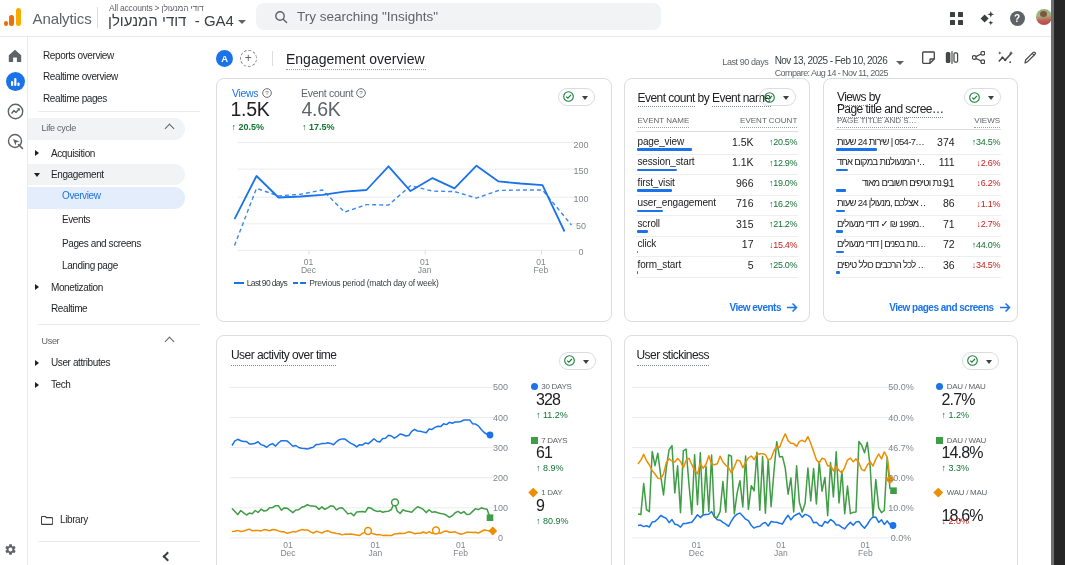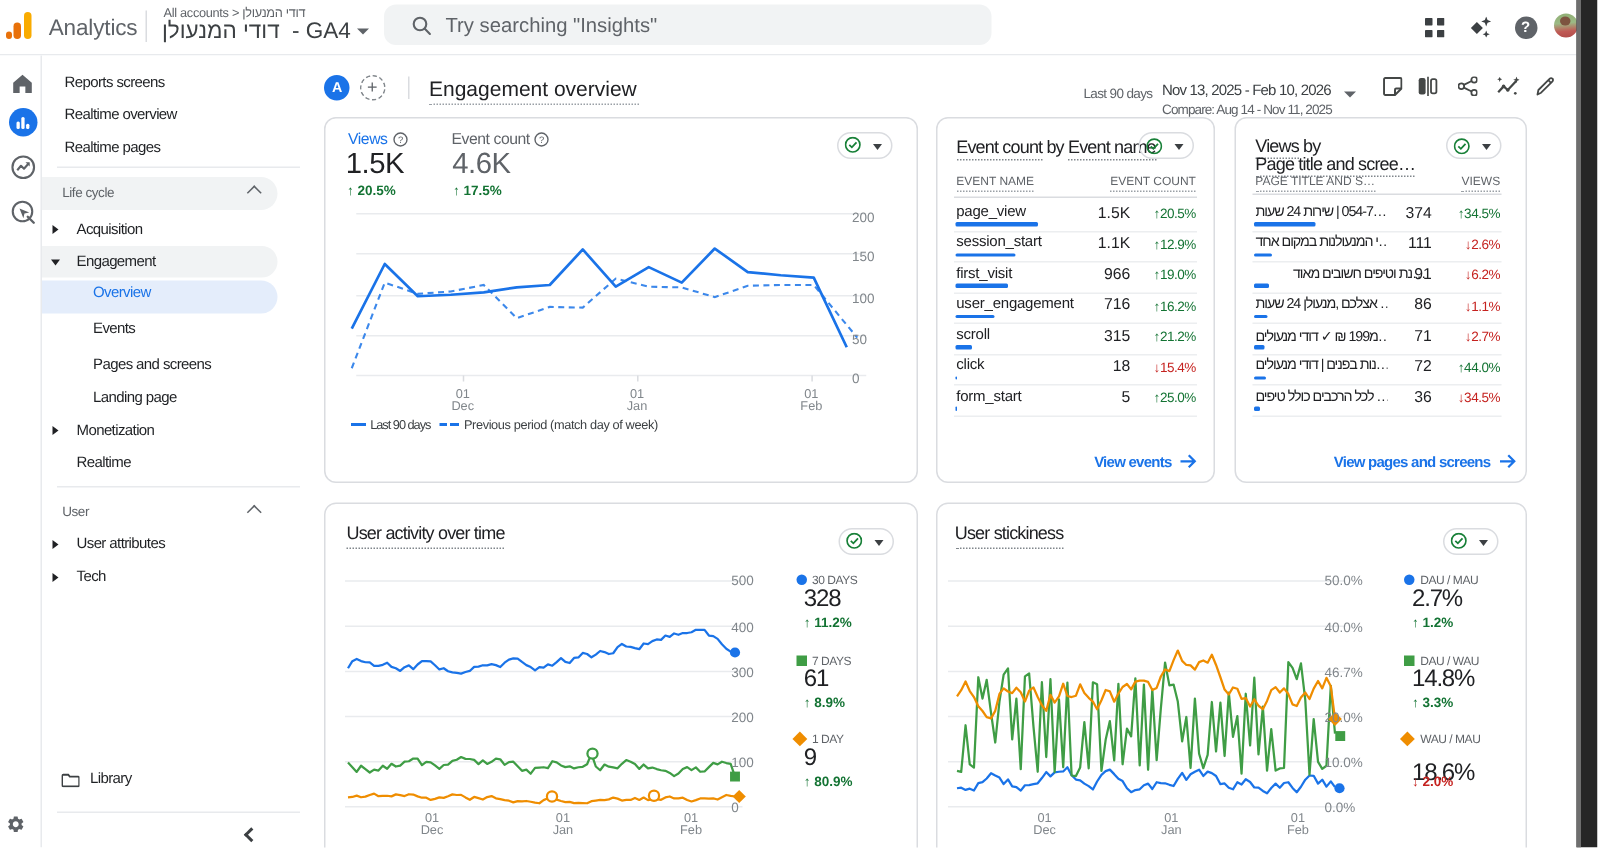--- a/index.html
+++ b/index.html
@@ -37,25 +37,25 @@
 .ctitle{position:absolute;font-size:12px;letter-spacing:-0.55px;color:#202124;white-space:nowrap}
 .dotted{border-bottom:1px dotted #80868b;padding-bottom:1px}
 .thead{position:absolute;font-size:8px;color:#5f6368;letter-spacing:0;white-space:nowrap}
 .rowname{position:absolute;font-size:10px;letter-spacing:-0.15px;color:#202124;white-space:nowrap}
 .rowval{position:absolute;font-size:10.5px;color:#202124;text-align:right;white-space:nowrap}
 .delta{position:absolute;font-size:9px;letter-spacing:-0.3px;text-align:right;white-space:nowrap}
 .up{color:#137333}.down{color:#c5221f}
 .bar{position:absolute;height:2.5px;background:#1a73e8;border-radius:1px}
 .rline{position:absolute;height:1px;background:#eceef0}
 .vlink{position:absolute;font-size:10px;letter-spacing:-0.5px;color:#1a73e8;white-space:nowrap;font-weight:bold}
-.axlab{position:absolute;font-size:9px;color:#80868b;text-align:left}
+.axlab{position:absolute;font-size:9px;color:#80868b;text-align:center}
 .xlab{position:absolute;font-size:8.5px;color:#80868b;text-align:center;line-height:8px}
 .legnum{position:absolute;font-size:16px;letter-spacing:-0.8px;color:#202124}
 .legcap{position:absolute;font-size:8px;color:#5f6368;letter-spacing:-0.3px;white-space:nowrap}
-.legdelta{position:absolute;font-size:9px;font-weight:bold;white-space:nowrap}
+.legdelta{position:absolute;font-size:9px;font-weight:normal;white-space:nowrap}
 
 #sbar{position:absolute;left:1051px;top:0;width:14px;height:565px;background:#262626}
 #sbar .thumb{position:absolute;left:0;top:0;width:3px;height:565px;background:#6e6e6e}
 </style>
 </head>
 <body>
 <div id="topbar">
   <div id="logo-dot"></div>
     <div id="logo-mid"></div>
     <div id="logo-tall"></div>
@@ -118,21 +118,21 @@
       <path d="M6 6 L12.5 8.6 L9.3 9.3 L8.6 12.5 Z" fill="#5f6368"></path>
       <path d="M11.5 11.5 L15.5 15.5" stroke="#5f6368" stroke-width="1.6" stroke-linecap="round"></path>
     </svg>
 
   <svg class="abs" style="left:4px;top:506px" width="13" height="13" viewBox="0 0 24 24">
       <path fill="#5f6368" d="M19.14 12.94c.04-.3.06-.61.06-.94 0-.32-.02-.64-.07-.94l2.03-1.58a.49.49 0 0 0 .12-.61l-1.92-3.32a.488.488 0 0 0-.59-.22l-2.39.96c-.5-.38-1.03-.7-1.62-.94l-.36-2.54a.484.484 0 0 0-.48-.41h-3.84c-.24 0-.43.17-.47.41l-.36 2.54c-.59.24-1.13.57-1.62.94l-2.39-.96c-.22-.08-.47 0-.59.22L2.74 8.87c-.12.21-.08.47.12.61l2.03 1.58c-.05.3-.09.63-.09.94s.02.64.07.94l-2.03 1.58a.49.49 0 0 0-.12.61l1.92 3.32c.12.22.37.29.59.22l2.39-.96c.5.38 1.03.7 1.62.94l.36 2.54c.05.24.24.41.48.41h3.84c.24 0 .44-.17.47-.41l.36-2.54c.59-.24 1.13-.56 1.62-.94l2.39.96c.22.08.47 0 .59-.22l1.92-3.32c.12-.22.07-.47-.12-.61l-2.01-1.58zM12 15.6c-1.98 0-3.6-1.62-3.6-3.6s1.62-3.6 3.6-3.6 3.6 1.62 3.6 3.6-1.62 3.6-3.6 3.6z"></path>
     </svg>
 </div>
 
 <div id="drawer">
-  <div class="nav" style="top:12.7px">Reports screens</div>
+  <div class="nav" style="top:12.7px">Reports overview</div>
   <div class="nav" style="top:34.2px">Realtime overview</div>
   <div class="nav" style="top:55.7px">Realtime pages</div>
   <div class="hr" style="top:73.5px"></div>
   <div class="pill" style="top:81px;background:#f1f3f4"></div>
   <div class="navh" style="top:86px">Life cycle</div>
   <div class="chev" style="top:88px;transform:rotate(135deg)"></div>
   <div class="tri-r" style="top:113px"></div>
   <div class="nav2" style="top:111.2px;left:23px">Acquisition</div>
   <div class="pill" style="top:126.5px;background:#f1f3f4"></div>
   <div class="tri-d" style="top:136px"></div>
@@ -279,21 +279,21 @@
 <div class="rowval" style="left:501.5px;top:160.2px;width:50px">716</div>
 <div class="delta up" style="left:535.3px;top:161.5px;width:60px">↑16.2%</div>
 <div class="bar" style="left:434.6px;top:172.7px;width:26.3px"></div>
 <div class="rline" style="left:434px;top:178.2px;width:161.5px"></div>
 <div class="rowname" style="left:435.5px;top:180.8px">scroll</div>
 <div class="rowval" style="left:501.5px;top:180.8px;width:50px">315</div>
 <div class="delta up" style="left:535.3px;top:182.0px;width:60px">↑21.2%</div>
 <div class="bar" style="left:434.6px;top:193.2px;width:11.5px"></div>
 <div class="rline" style="left:434px;top:198.7px;width:161.5px"></div>
 <div class="rowname" style="left:435.5px;top:201.2px">click</div>
-<div class="rowval" style="left:501.5px;top:201.2px;width:50px">18</div>
+<div class="rowval" style="left:501.5px;top:201.2px;width:50px">17</div>
 <div class="delta down" style="left:535.3px;top:202.5px;width:60px">↓15.4%</div>
 <div class="bar" style="left:434.6px;top:213.7px;width:1.8px"></div>
 <div class="rline" style="left:434px;top:219.2px;width:161.5px"></div>
 <div class="rowname" style="left:435.5px;top:221.8px">form_start</div>
 <div class="rowval" style="left:501.5px;top:221.8px;width:50px">5</div>
 <div class="delta up" style="left:535.3px;top:223.0px;width:60px">↑25.0%</div>
 <div class="bar" style="left:434.6px;top:234.2px;width:1.2px"></div>
 <div class="rline" style="left:434px;top:239.7px;width:161.5px"></div>
 <div class="vlink" style="left:433px;top:265.3px;width:163px;text-align:right">View events<svg style="display:inline-block;vertical-align:-2px;margin-left:5px" width="12" height="11" viewBox="0 0 12 11">
         <path d="M1 5.5 H10 M6.5 1.5 L10.5 5.5 L6.5 9.5" fill="none" stroke="#1a73e8" stroke-width="1.5"></path>

